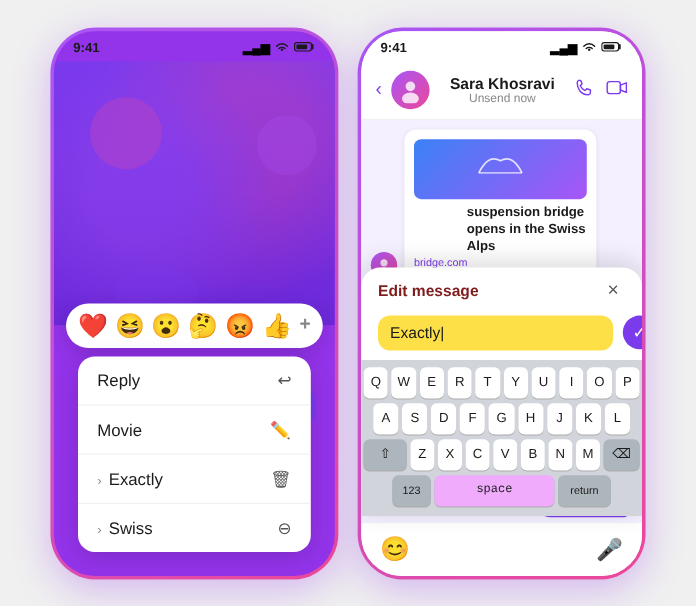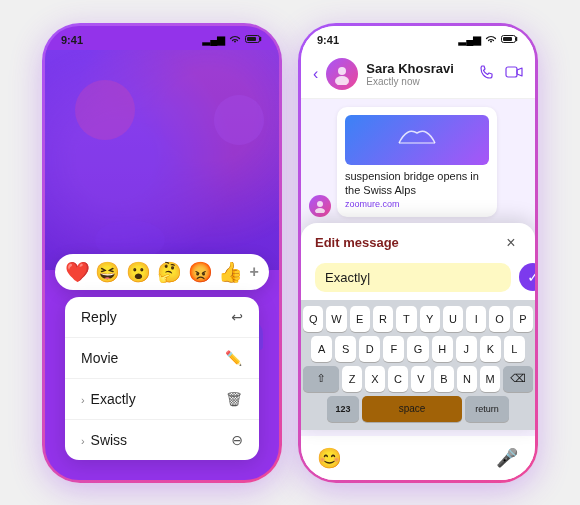--- a/index.html
+++ b/index.html
@@ -138,21 +138,21 @@
       background: linear-gradient(135deg, #a855f7, #ec4899);
       display: flex;
       align-items: center;
       justify-content: center;
       font-size: 14px;
       color: white;
       font-weight: 600;
       overflow: hidden;
     }
 
-    .contact-info { flex: 1; }
+    .contact-info { flex: 1; text-align: center; }
     .contact-name {
       font-size: 13px;
       font-weight: 600;
       color: #1a1a1a;
     }
     .contact-status {
       font-size: 10px;
       color: #888;
     }
 
@@ -171,25 +171,26 @@
     .link-preview {
       background: white;
       border-radius: 10px;
       padding: 8px;
       font-size: 10px;
       max-width: 160px;
       box-shadow: 0 1px 4px rgba(0,0,0,0.08);
     }
 
     .link-preview-title {
-      font-weight: 400;
+      font-weight: 700;
       color: #1a1a1a;
       font-size: 11px;
       line-height: 1.3;
       margin-bottom: 2px;
+      margin-left: 44px;
     }
 
     .link-preview-url {
       color: #7c3aed;
       font-size: 9px;
     }
 
     .link-preview-img {
       width: 100%;
       height: 50px;
@@ -297,21 +298,21 @@
 
     .edit-input-row {
       display: flex;
       align-items: center;
       gap: 8px;
       padding: 4px 14px 8px;
     }
 
     .edit-input {
       flex: 1;
-      background: #fef9c3;
+      background: #fde047;
       border: none;
       border-radius: 10px;
       padding: 7px 10px;
       font-size: 13px;
       color: #1a1a1a;
       outline: none;
     }
 
     .send-check-btn {
       width: 28px;
@@ -351,24 +352,25 @@
       font-size: 11px;
       font-weight: 500;
       color: #1a1a1a;
       cursor: pointer;
       box-shadow: 0 1px 0 #aaa;
       flex: 1;
       max-width: 22px;
     }
 
     .key-space {
-      background: #a16207;
+      background: #f0abfc;
       flex: 4;
       max-width: 100px;
       font-size: 10px;
+      font-family: Liberation Mono, monospace;
     }
 
     .key-return {
       background: #adb5bd;
       font-size: 9px;
       flex: 2;
       max-width: 44px;
     }
 
     .key-numbers {
@@ -584,21 +586,21 @@
       <div class="chat-header">
         <span class="back-arrow">‹</span>
         <div class="avatar">
           <svg width="22" height="22" viewBox="0 0 22 22">
               <circle cx="11" cy="8" r="4" fill="white" opacity="0.8"></circle>
               <ellipse cx="11" cy="18" rx="7" ry="5" fill="white" opacity="0.8"></ellipse>
             </svg>
         </div>
         <div class="contact-info">
           <div class="contact-name">Sara Khosravi</div>
-          <div class="contact-status">Exactly now</div>
+          <div class="contact-status">Unsend now</div>
         </div>
         <div class="header-actions">
           <span class="header-action-btn">
             <svg width="16" height="16" viewBox="0 0 16 16">
                 <path d="M3 2h2l1 3-1.5 1.5c.8 1.7 2.3 3.2 4 4L10 9l3 1v2c0 1-1 2-2 2C5 14 2 9 2 4c0-1 1-2 1-2z" stroke="#7c3aed" stroke-width="1.2" fill="none" stroke-linejoin="round"></path>
               </svg>
           </span>
           <span class="header-action-btn">
             <svg width="18" height="14" viewBox="0 0 18 14">
                 <rect x="1" y="2" width="11" height="10" rx="2" stroke="#7c3aed" stroke-width="1.2" fill="none"></rect>
@@ -618,21 +620,21 @@
               </svg>
           </div>
           <div class="link-preview">
             <div class="link-preview-img" style="background:linear-gradient(135deg,#3b82f6,#a855f7);position:relative;overflow:hidden;">
               <svg style="position:absolute;top:10px;left:50%;transform:translateX(-50%)" width="40" height="20" viewBox="0 0 40 20">
                 <path d="M2 18 Q10 2 20 8 Q30 2 38 18" stroke="white" stroke-width="1.5" fill="none" opacity="0.8"></path>
                 <line x1="2" y1="18" x2="38" y2="18" stroke="white" stroke-width="1.5" opacity="0.6"></line>
               </svg>
             </div>
             <div class="link-preview-title">suspension bridge opens in the Swiss Alps</div>
-            <div class="link-preview-url">zoomure.com</div>
+            <div class="link-preview-url">bridge.com</div>
           </div>
         </div>
 
         <div style="display:flex;gap:6px;align-items:flex-end;" class="message-row incoming">
           <div class="msg-avatar">
             <svg width="14" height="14" viewBox="0 0 14 14">
                 <circle cx="7" cy="5" r="3" fill="white" opacity="0.8"></circle>
                 <ellipse cx="7" cy="12" rx="5" ry="3" fill="white" opacity="0.8"></ellipse>
               </svg>
           </div>
@@ -707,21 +709,21 @@
             <div class="key">X</div>
             <div class="key">C</div>
             <div class="key">V</div>
             <div class="key">B</div>
             <div class="key">N</div>
             <div class="key">M</div>
             <div class="key key-delete">⌫</div>
           </div>
 
           <div class="keyboard-row">
-            <div class="key key-numbers" style="font-size:9px;font-weight:bold;">123</div>
+            <div class="key key-numbers" style="font-size:9px;">123</div>
             <div class="key key-space">space</div>
             <div class="key key-return" style="font-size:9px;">return</div>
           </div>
         </div>
 
       </div>
 
       <div class="bottom-bar-right">
         <span class="bottom-emoji-btn">😊</span>
         <span class="bottom-mic-btn">🎤</span>

